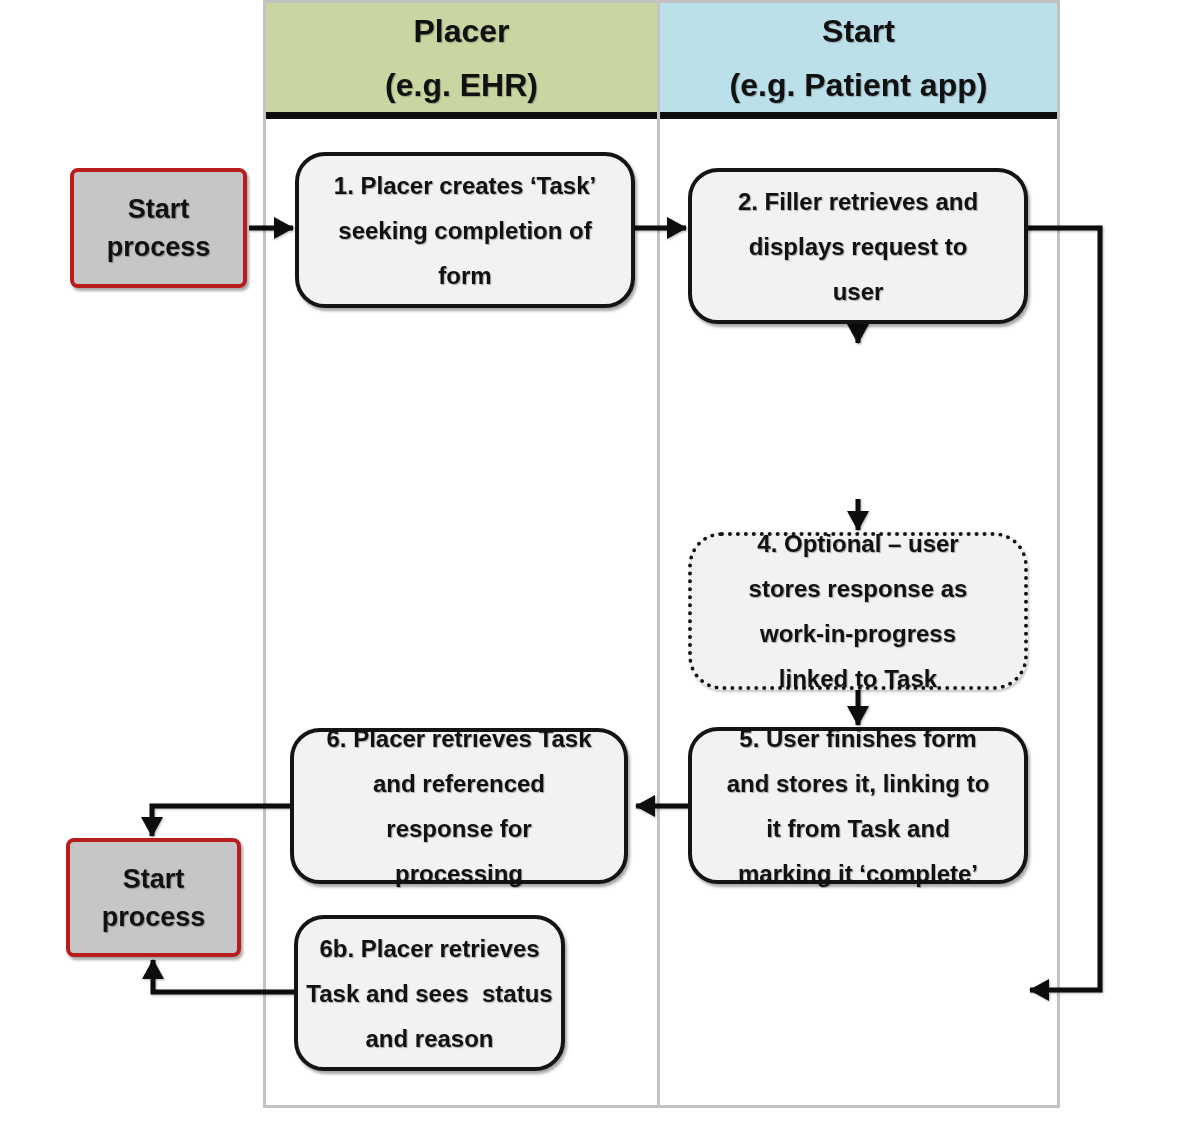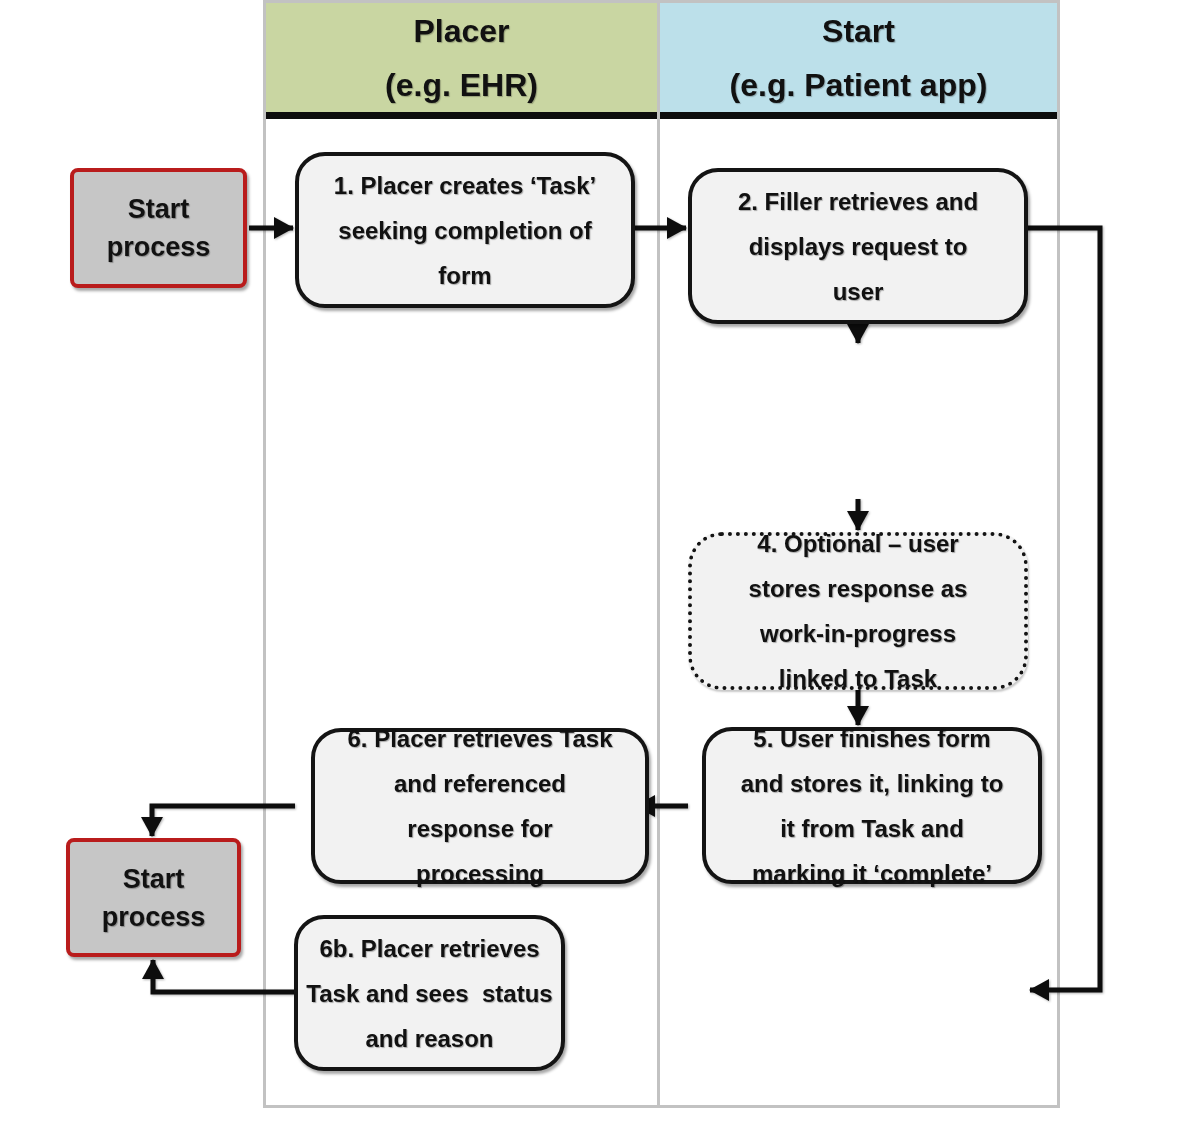--- a/index.html
+++ b/index.html
@@ -30,22 +30,22 @@
   .optional{border-style:dotted;border-radius:34px;box-shadow:1px 2px 2px rgba(0,0,0,0.22);}
   .startnode{background:#c6c6c6;border:4px solid #b91c1c;border-radius:8px;
     font-size:27px;line-height:38px;}
 
   
   .n-start-top  {left:70px; top:168px;width:177px;height:120px;}
   .n-step1      {left:295px;top:152px;width:340px;height:156px;}
   .n-step2      {left:688px;top:168px;width:340px;height:156px;}
   .n-step3      {left:688px;top:345px;width:340px;height:156px;}
   .n-step4      {left:688px;top:532px;width:340px;height:158px;}
-  .n-step5      {left:688px;top:727px;width:340px;height:157px;margin-left:14px;}
-  .n-step6      {left:311px;top:728px;width:338px;height:156px;}
+  .n-step5      {left:688px;top:727px;width:340px;height:157px;}
+  .n-step6      {left:290px;top:728px;width:338px;height:156px;}
   .n-step6b     {left:294px;top:915px;width:271px;height:156px;}
   .n-step3b     {left:688px;top:915px;width:340px;height:157px;}
   .n-start-bottom{left:66px;top:838px;width:175px;height:119px;}
 </style>
 </head>
 <body>
 
 <div class="canvas">
 
   <div class="lane lane-placer">

